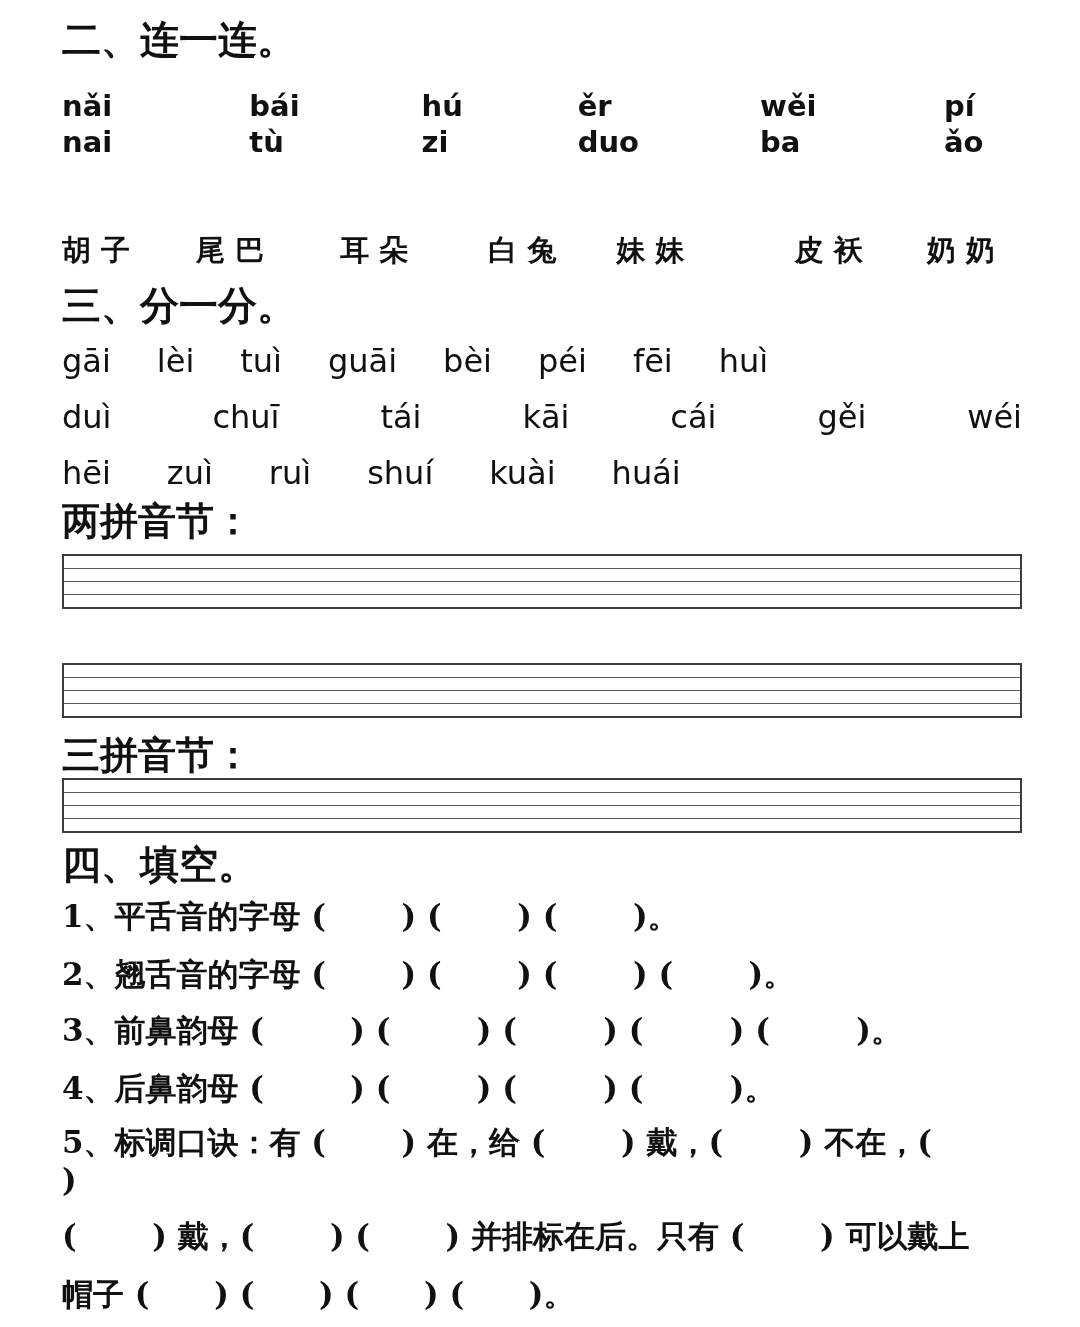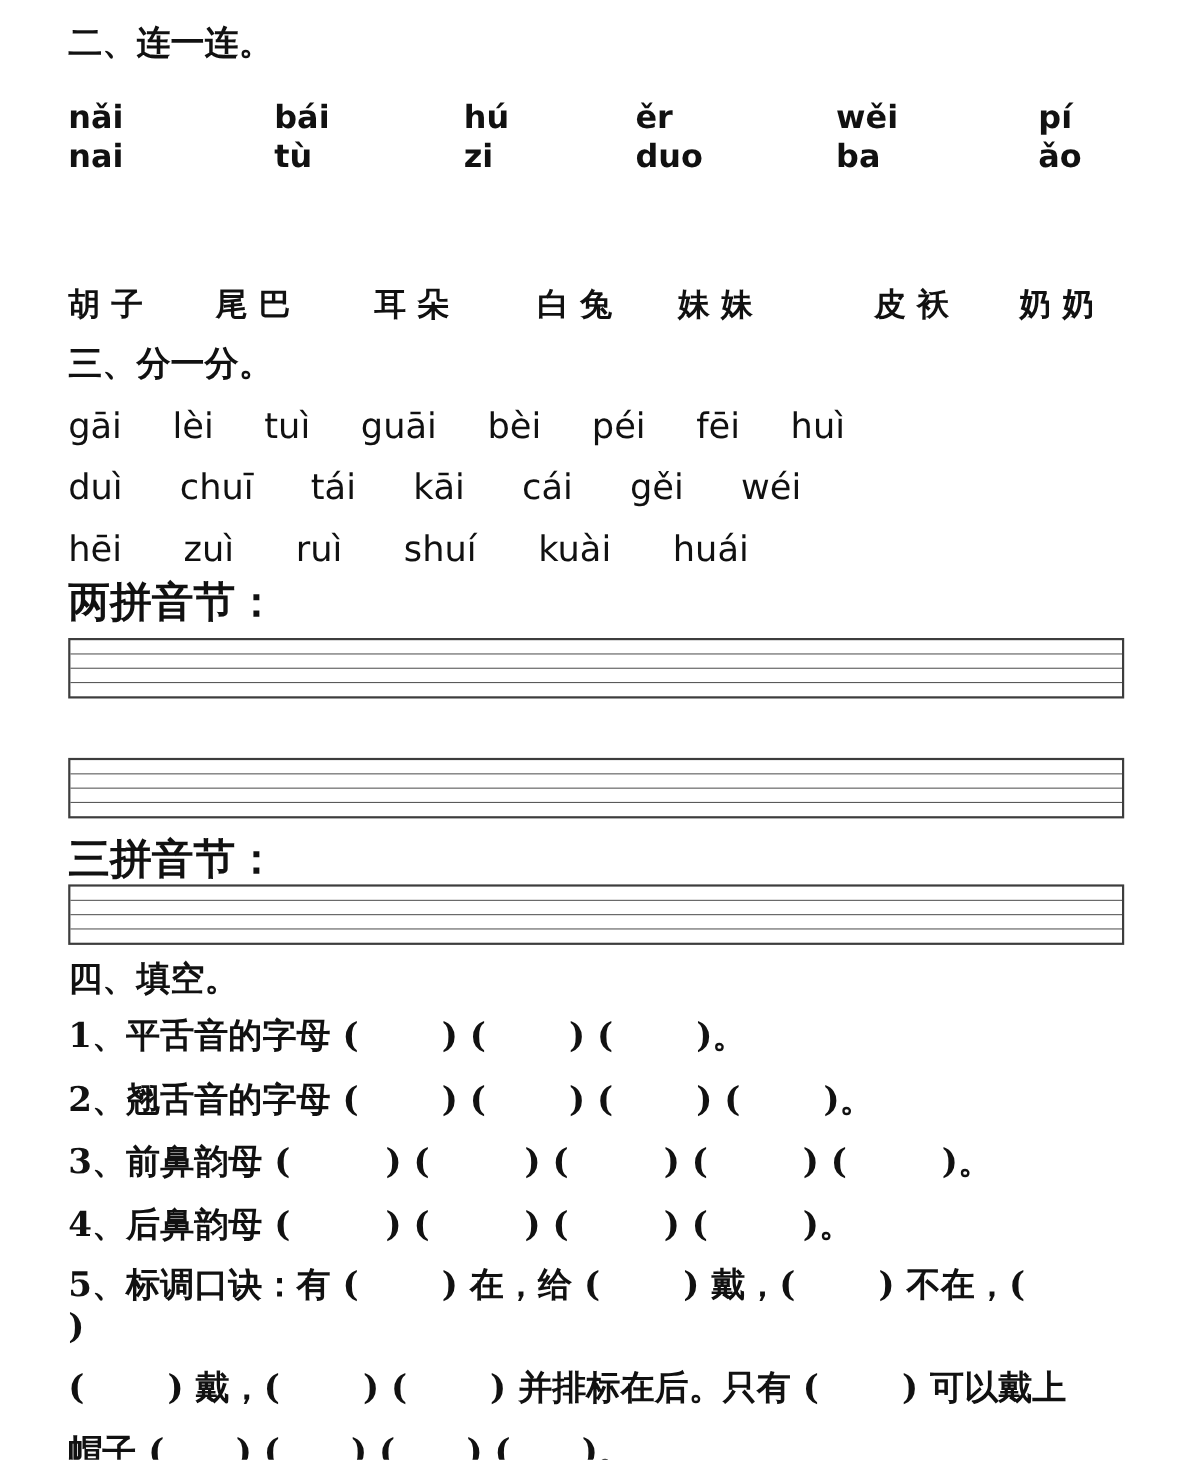--- a/index.html
+++ b/index.html
@@ -6,46 +6,46 @@
   body {
     width:1080px; height:1327px;
     font-family:"DejaVu Sans", sans-serif;
     color:#111111;
     overflow:hidden;
   }
   .page { box-sizing:border-box; padding:14px 58px 0 62px; }
 
   .heading {
     font-family:"DejaVu Serif", serif;
-    font-weight:700; font-size:31px; line-height:38px;
+    font-weight:700; font-size:39px; line-height:38px;
   }
   .h-sec2 { margin-top:6px; }
   .h-sec3 { margin-top:18px; }
   .h-sec4 { margin-top:12px; }
 
   .pinyin-row {
     display:flex; gap:80px;
     font-size:29px; font-weight:700; line-height:36px;
     margin-top:30px;
   }
   .hanzi-row {
     display:flex; gap:60px;
     font-family:"DejaVu Serif", serif;
     font-weight:700; font-size:29px; line-height:36px;
-    margin-top:98px; white-space:pre;
+    margin-top:72px; white-space:pre;
   }
   .hz-2 { margin-left:6px; }
   .hz-3 { margin-left:16px; }
   .hz-4 { margin-left:20px; }
   .hz-6 { margin-left:50px; }
   .hz-7 { margin-left:4px; }
 
   .syl-row { display:flex; font-size:32px; line-height:38px; margin-top:18px; }
   .syl-row-1 { gap:46px; }
-  .syl-row-2 { gap:52px; }
+  .syl-row-2 { gap:52px;justify-content:space-between; }
   .syl-row-3 { gap:56px; }
 
   .sub-label {
     font-family:"DejaVu Serif", serif;
     font-weight:700; font-size:38px; line-height:38px;
     margin-top:10px;
   }
   .sub-label-3 { margin-top:18px; }
 
   .answer-grid {

